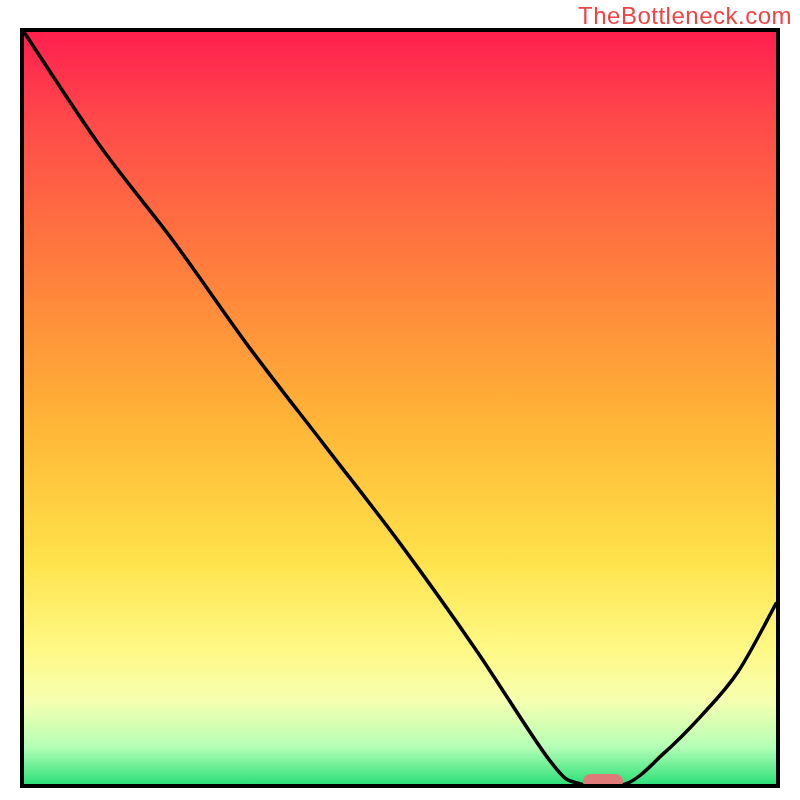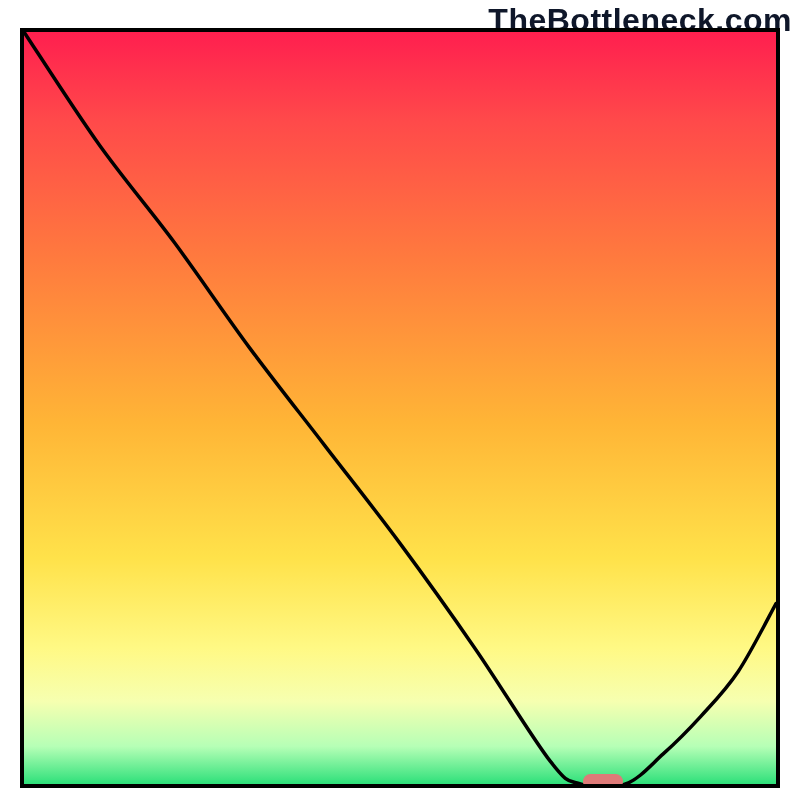--- a/index.html
+++ b/index.html
@@ -12,23 +12,23 @@
   }
   .frame {
     position: relative;
     width: 800px;
     height: 800px;
   }
   .watermark {
     position: absolute;
     top: 2px;
     right: 8px;
-    font-size: 32px;
-    font-weight: bold;
-    color: #0f172a;
+    font-size: 24px;
+    font-weight: normal;
+    color: #ef4444;
     letter-spacing: 0.5px;
   }
   .plot {
     position: absolute;
     left: 20px;
     top: 28px;
     width: 760px;
     height: 760px;
     border: 4px solid #000;
     box-sizing: border-box;

